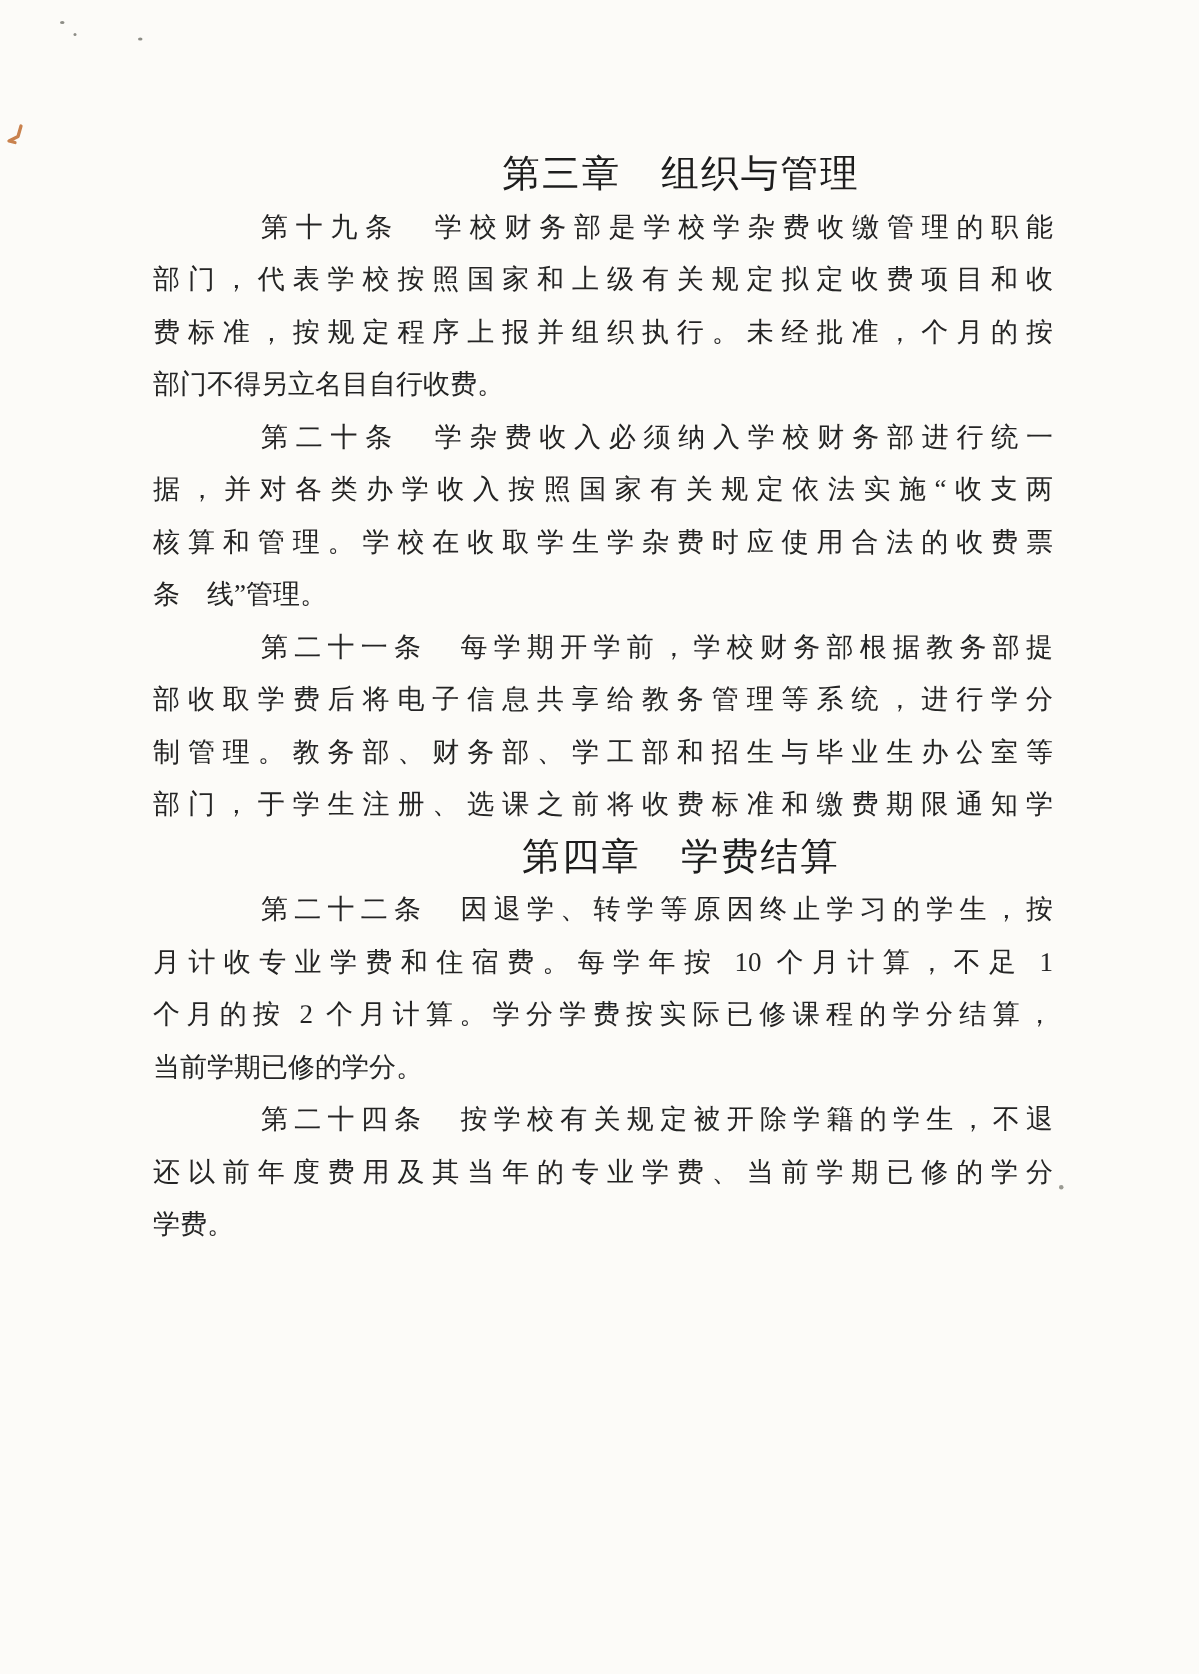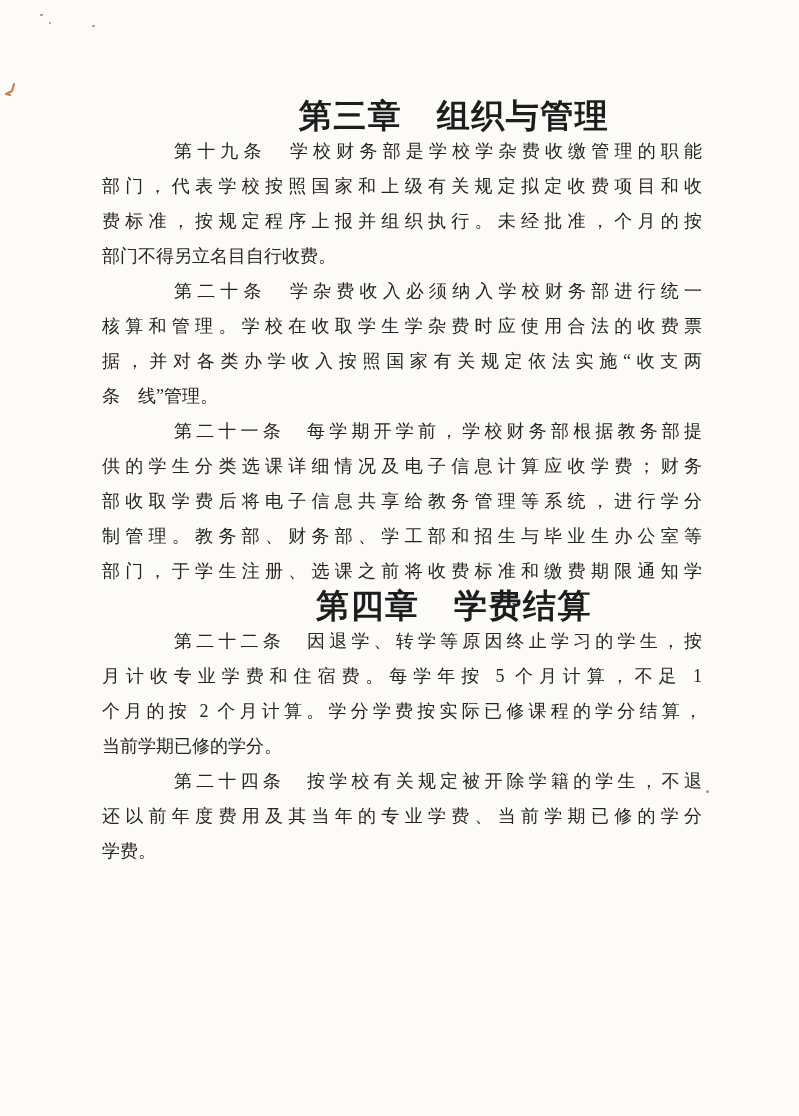--- a/index.html
+++ b/index.html
@@ -19,21 +19,21 @@
     font-size:18px;
     line-height:35px;height:35px;
     text-align:justify;
     text-align-last:justify;
     white-space:normal;
     overflow:visible;
   }
   .line.first{text-indent:72px;}
   .line.last{text-align-last:left;}
   .heading{
-    font-size:33px;font-weight:bold;
+    font-size:25px;font-weight:normal;
     line-height:35px;height:35px;
     text-align:center;
     letter-spacing:1.5px;
     transform:translateX(52px);
     color:#1d1d1d;
   }
   .scan-mark{
     position:absolute;left:4px;top:82px;width:14px;height:15px;
   }
   .speck{
@@ -61,35 +61,34 @@
   <div class="content">
       <div class="heading">第三章　组织与管理</div>
       <div class="paragraph">
         <div class="line first">第十九条　学校财务部是学校学杂费收缴管理的职能</div>
         <div class="line">部门，代表学校按照国家和上级有关规定拟定收费项目和收</div>
         <div class="line">费标准，按规定程序上报并组织执行。未经批准，个月的按</div>
         <div class="line last">部门不得另立名目自行收费。</div>
       </div>
       <div class="paragraph">
         <div class="line first">第二十条　学杂费收入必须纳入学校财务部进行统一</div>
+        <div class="line">据，并对各类办学收入按照国家有关规定依法实施“收支两</div>
         <div class="line">核算和管理。学校在收取学生学杂费时应使用合法的收费票</div>
-        <div class="line">据，并对各类办学收入按照国家有关规定依法实施“收支两</div>
         <div class="line last">条　线”管理。</div>
       </div>
       <div class="paragraph">
         <div class="line first">第二十一条　每学期开学前，学校财务部根据教务部提</div>
-        <div class="line">供的学生分类选课详细情况及电子信息计算应收学费；财务</div>
         <div class="line">部收取学费后将电子信息共享给教务管理等系统，进行学分</div>
         <div class="line">制管理。教务部、财务部、学工部和招生与毕业生办公室等</div>
         <div class="line">部门，于学生注册、选课之前将收费标准和缴费期限通知学</div>
       </div>
       <div class="heading">第四章　学费结算</div>
       <div class="paragraph">
         <div class="line first">第二十二条　因退学、转学等原因终止学习的学生，按</div>
-        <div class="line">月计收专业学费和住宿费。每学年按 5 个月计算，不足 1</div>
+        <div class="line">月计收专业学费和住宿费。每学年按 10 个月计算，不足 1</div>
         <div class="line">个月的按 2 个月计算。学分学费按实际已修课程的学分结算，</div>
         <div class="line last">当前学期已修的学分。</div>
       </div>
       <div class="paragraph">
         <div class="line first">第二十四条　按学校有关规定被开除学籍的学生，不退</div>
         <div class="line">还以前年度费用及其当年的专业学费、当前学期已修的学分</div>
         <div class="line last">学费。</div>
       </div>
     </div>
 

